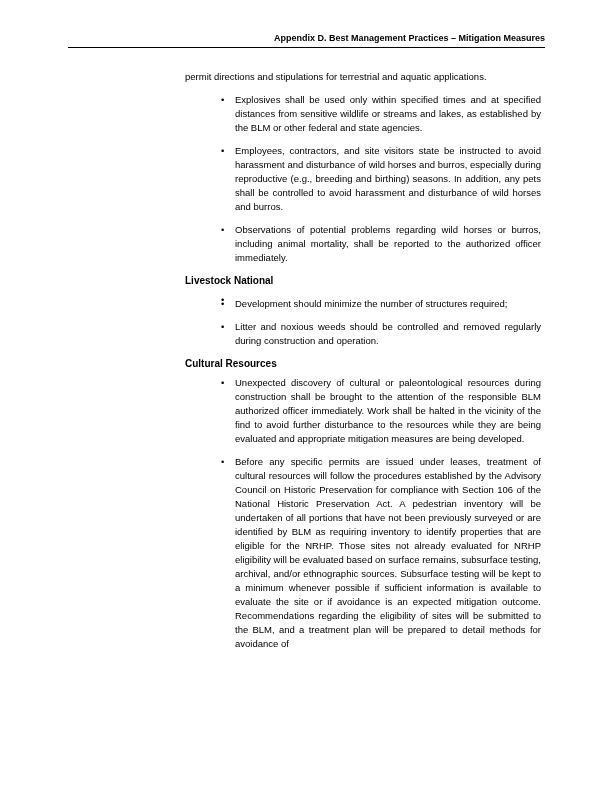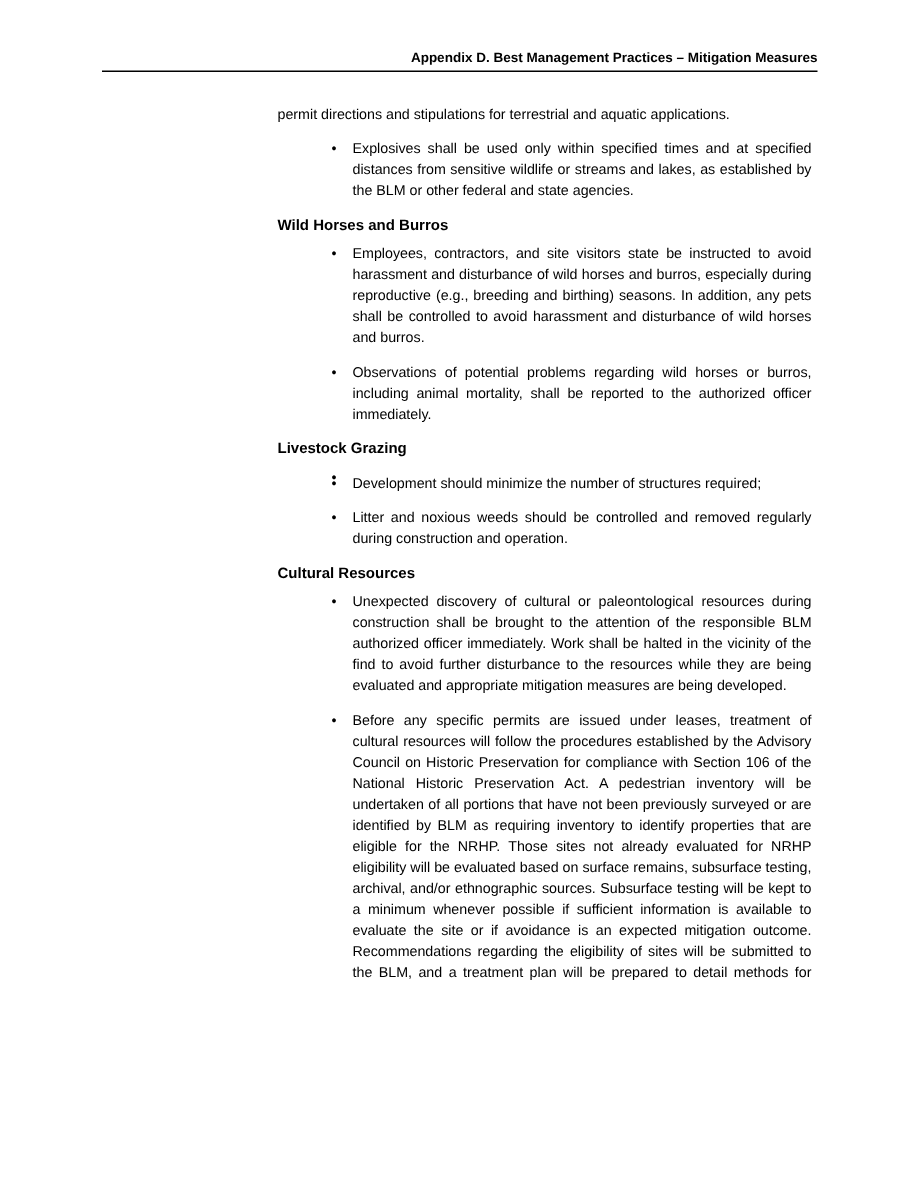--- a/index.html
+++ b/index.html
@@ -114,33 +114,32 @@
 
   <main class="content">
 
     <p class="continuation">permit directions and stipulations for terrestrial and aquatic applications.</p>
 
     <div class="bullet">
       <span class="marker">•</span>
       <span class="bullet-text">Explosives shall be used only within specified times and at specified distances from sensitive wildlife or streams and lakes, as established by the BLM or other federal and state agencies.</span>
     </div>
 
-    <h2 class="section-heading">Wild Horses and Burros</h2>
 
     <div class="bullet">
       <span class="marker">•</span>
       <span class="bullet-text">Employees, contractors, and site visitors state be instructed to avoid harassment and disturbance of wild horses and burros, especially during reproductive (e.g., breeding and birthing) seasons. In addition, any pets shall be controlled to avoid harassment and disturbance of wild horses and burros.</span>
     </div>
 
     <div class="bullet">
       <span class="marker">•</span>
       <span class="bullet-text">Observations of potential problems regarding wild horses or burros, including animal mortality, shall be reported to the authorized officer immediately.</span>
     </div>
 
-    <h2 class="section-heading">Livestock Grazing</h2>
+    <h2 class="section-heading">Livestock National</h2>
 
     <div class="bullet">
       <span class="marker">•</span>
     </div>
 
     <div class="bullet">
       <span class="marker">•</span>
       <span class="bullet-text">Development should minimize the number of structures required;</span>
     </div>
 

